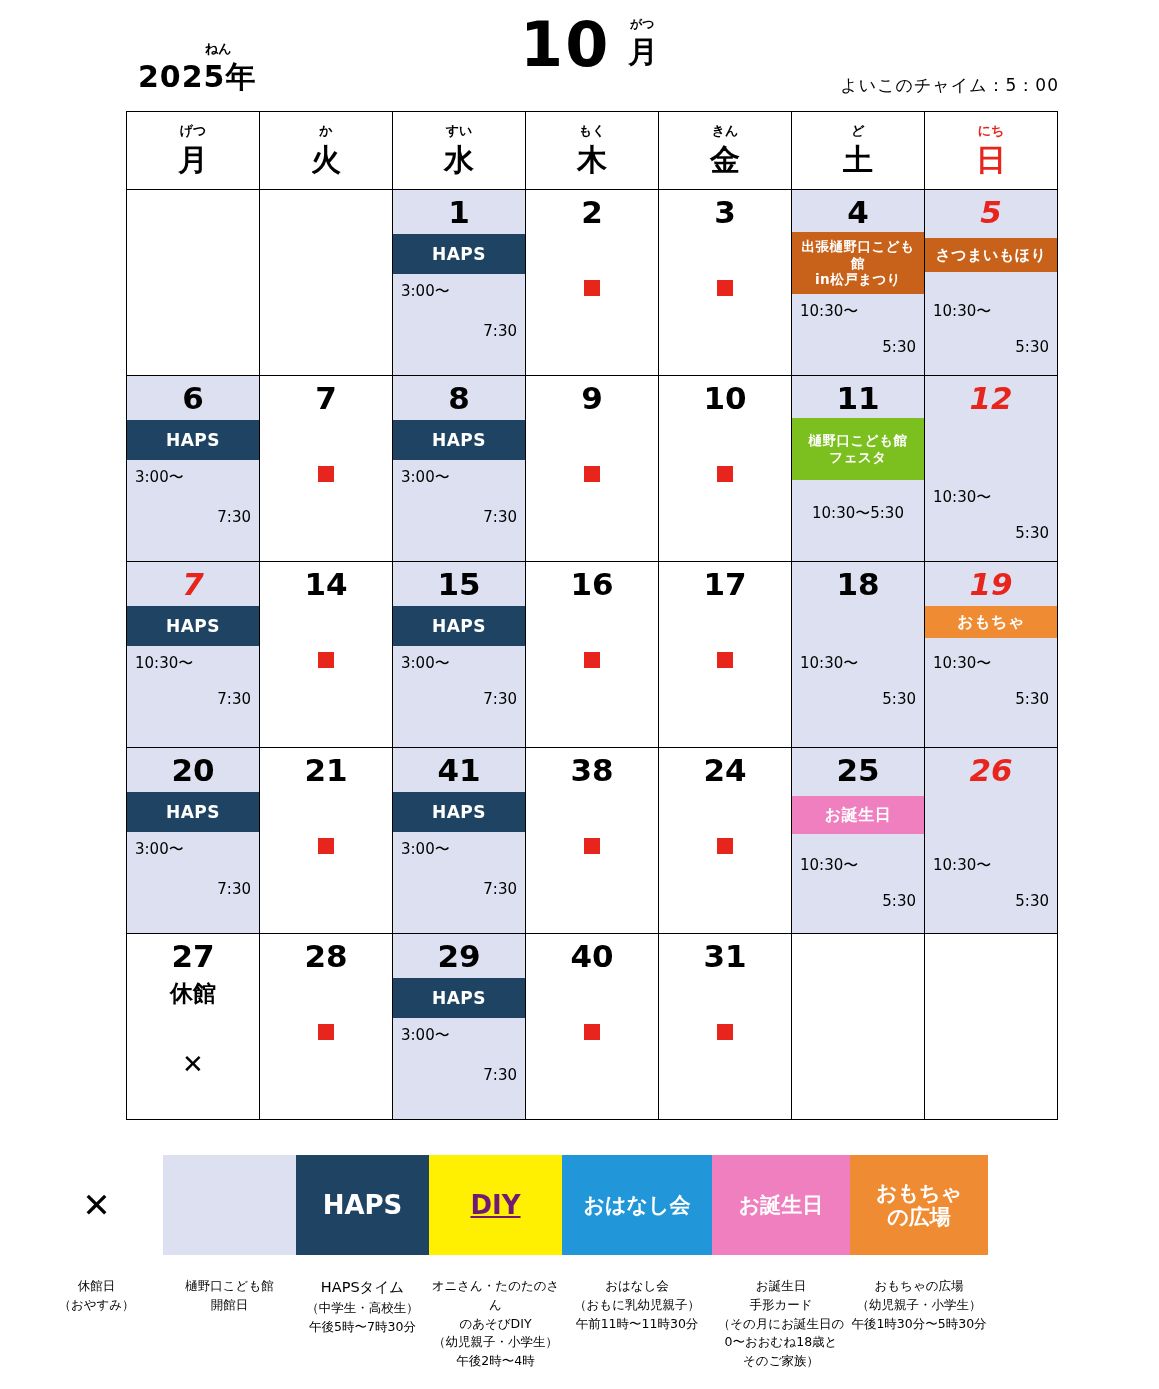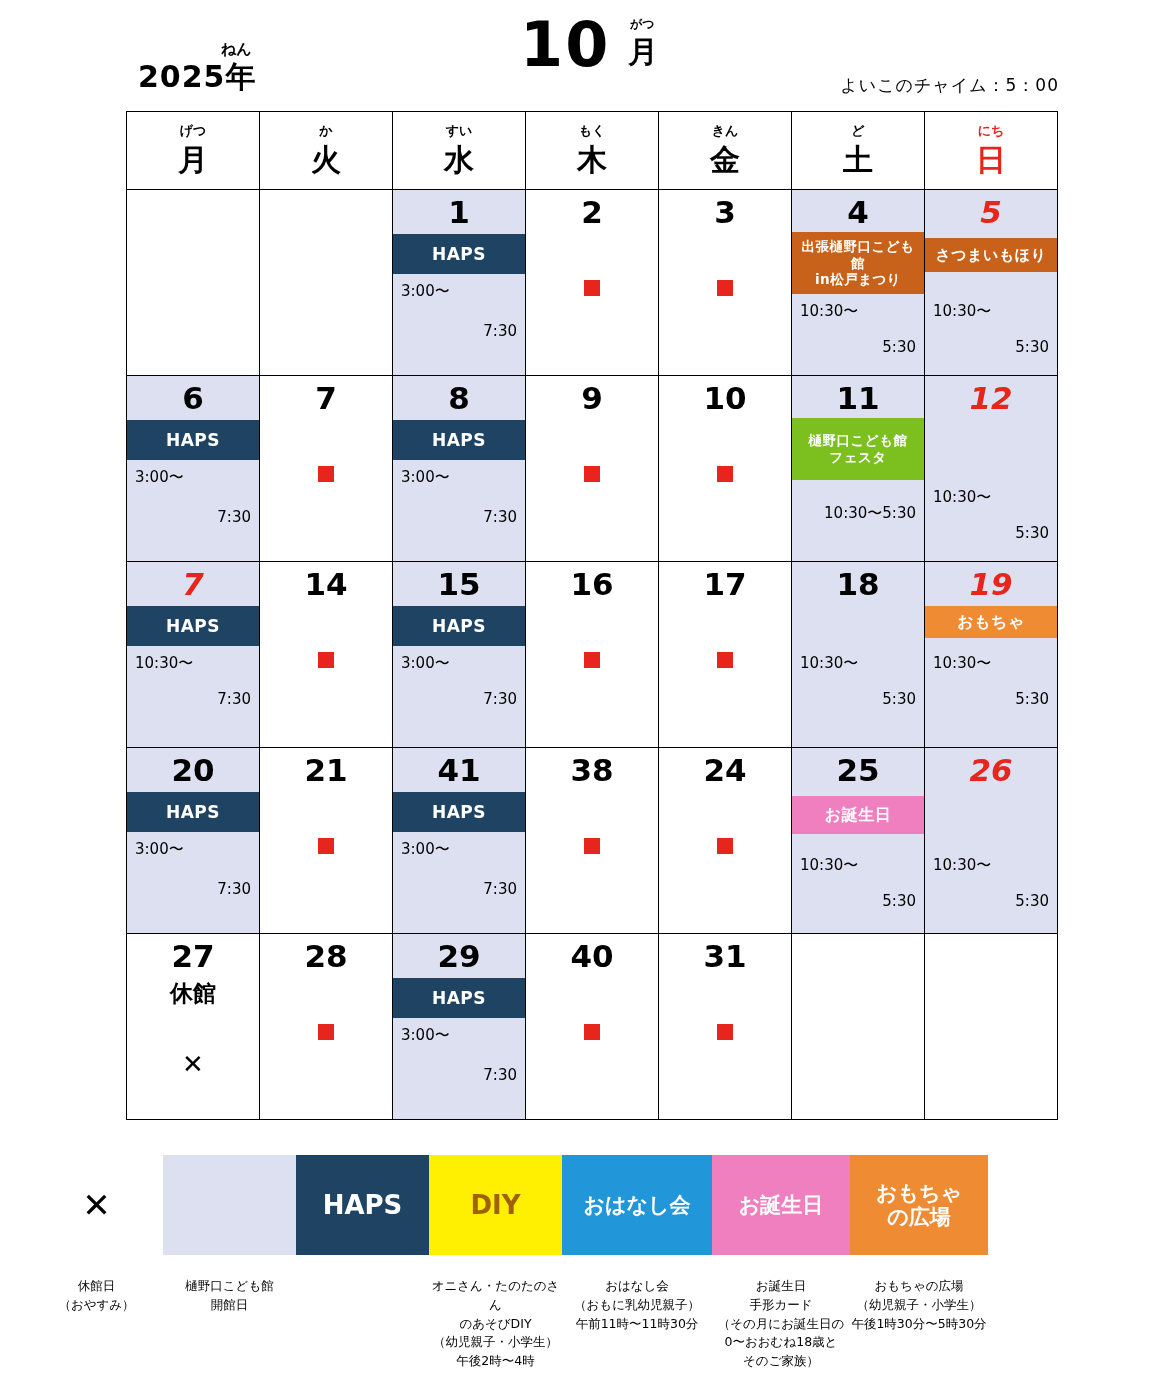--- a/index.html
+++ b/index.html
@@ -13,22 +13,22 @@
   }
   .page { position: relative; width: 1159px; height: 1389px; padding: 0; }
 
   
   .header { position: relative; height: 104px; }
   .year {
     position: absolute; left: 138px; top: 57px;
     font-size: 30px; font-weight: 700; letter-spacing: 1px;
   }
   .year-ruby {
-    position: absolute; left: 221px; top: 40px;
-    font-size: 15px; font-weight: 700;
+    position: absolute; left: 205px; top: 40px;
+    font-size: 13px; font-weight: 700;
   }
   .month-num {
     position: absolute; left: 520px; top: 8px;
     font-size: 62px; font-weight: 800; letter-spacing: 2px;
   }
   .month-kanji {
     position: absolute; left: 628px; top: 32px;
     font-size: 30px; font-weight: 800;
   }
   .month-ruby {
@@ -94,21 +94,21 @@
   .banner.pink   { background: #ef7fbf; }
   .banner.toy    { background: #ef8b32; height: 32px; font-size: 16px; }
 
   .t-left {
     position: absolute; left: 8px; font-size: 15px;
   }
   .t-right {
     position: absolute; right: 8px; font-size: 15px;
   }
   .t-one {
-    position: absolute; left: 8px; right: 8px; text-align: right;
+    position: absolute; left: 8px; right: 8px; text-align: center;
     font-size: 15px;
   }
   .redsq {
     position: absolute; left: 50%; transform: translateX(-50%);
     width: 16px; height: 16px; background: #e8251c;
   }
   .closed-label {
     position: absolute; left: 0; right: 0; top: 44px;
     text-align: center; font-size: 23px; font-weight: 700;
   }
@@ -132,21 +132,21 @@
     height: 100px; display: flex; align-items: center; justify-content: center;
     color: #fff; font-size: 26px; font-weight: 700;
   }
   .leg .swatch.plain-x {
     background: #fff; color: #000; font-size: 34px;
   }
   .leg .swatch.lav { background: #dde0f0; }
   .leg .swatch.room { background: #fff; }
   .leg .swatch.room .sq { width: 16px; height: 16px; background: #e8251c; }
   .leg .swatch.haps { background: #1f4463; }
-  .leg .swatch.diy  { background: #ffef00; color: #a16207; }
+  .leg .swatch.diy  { background: #ffef00; color: #701a75; text-decoration: underline; }
   .leg .swatch.story{ background: #2196d8; font-size: 21px; }
   .leg .swatch.bday { background: #ef7fbf; font-size: 21px; }
   .leg .swatch.toy  { background: #ef8b32; font-size: 21px; line-height: 1.15; flex-direction: column; }
   .leg .cap {
     margin-top: 22px; text-align: center; font-size: 12.5px; line-height: 1.5;
   }
   .leg .cap .big { font-size: 14.5px; }
   .leg.wide { width: 150px; }
   .leg.wide2 { width: 138px; }
 </style>
@@ -408,20 +408,25 @@
         <div class="swatch lav"></div>
         <div class="cap">
           <div>樋野口こども館</div>
           <div>開館日</div>
         </div>
       </div>
 
 
       <div class="leg">
         <div class="swatch haps">HAPS</div>
+        <div class="cap">
+          <div class="big">HAPSタイム</div>
+          <div>（中学生・高校生）</div>
+          <div>午後5時〜7時30分</div>
+        </div>
       </div>
 
       <div class="leg">
         <div class="swatch diy">DIY</div>
         <div class="cap">
           <div>オニさん・たのたのさん</div>
           <div>のあそびDIY</div>
           <div>（幼児親子・小学生）</div>
           <div>午後2時〜4時</div>
         </div>

